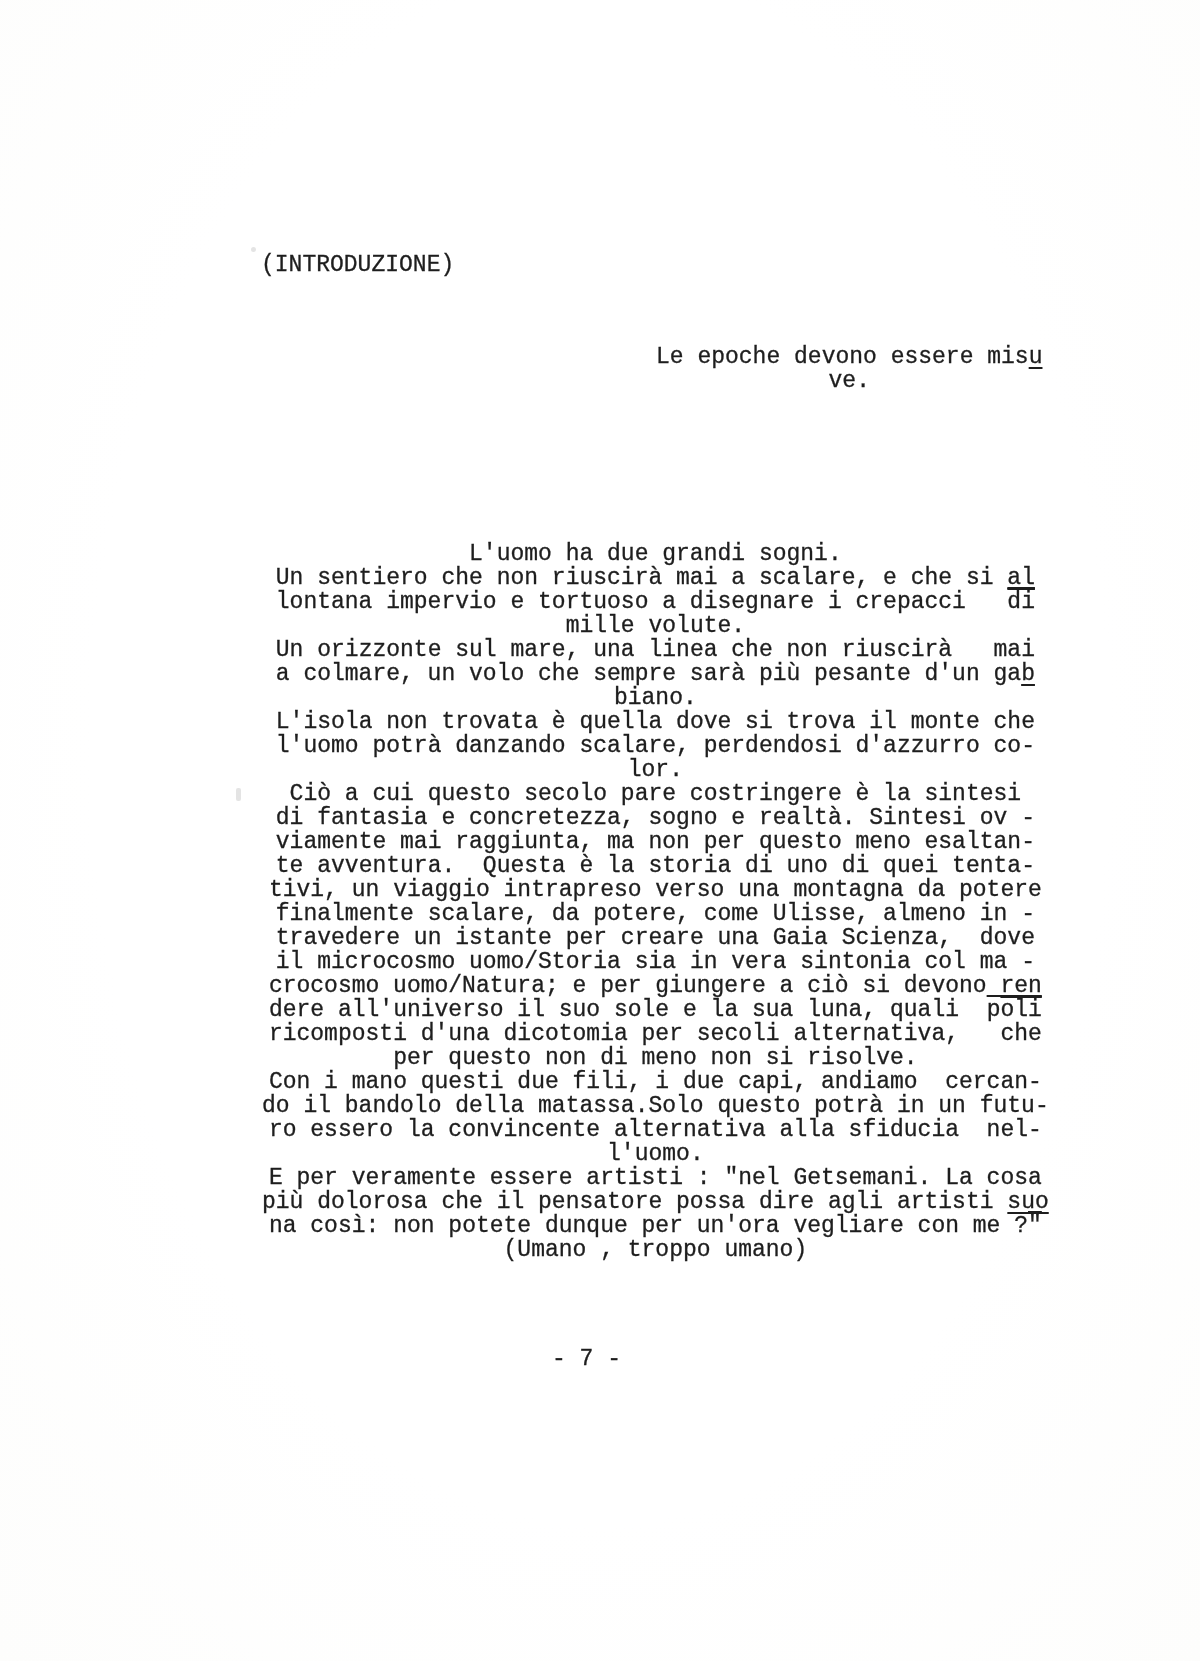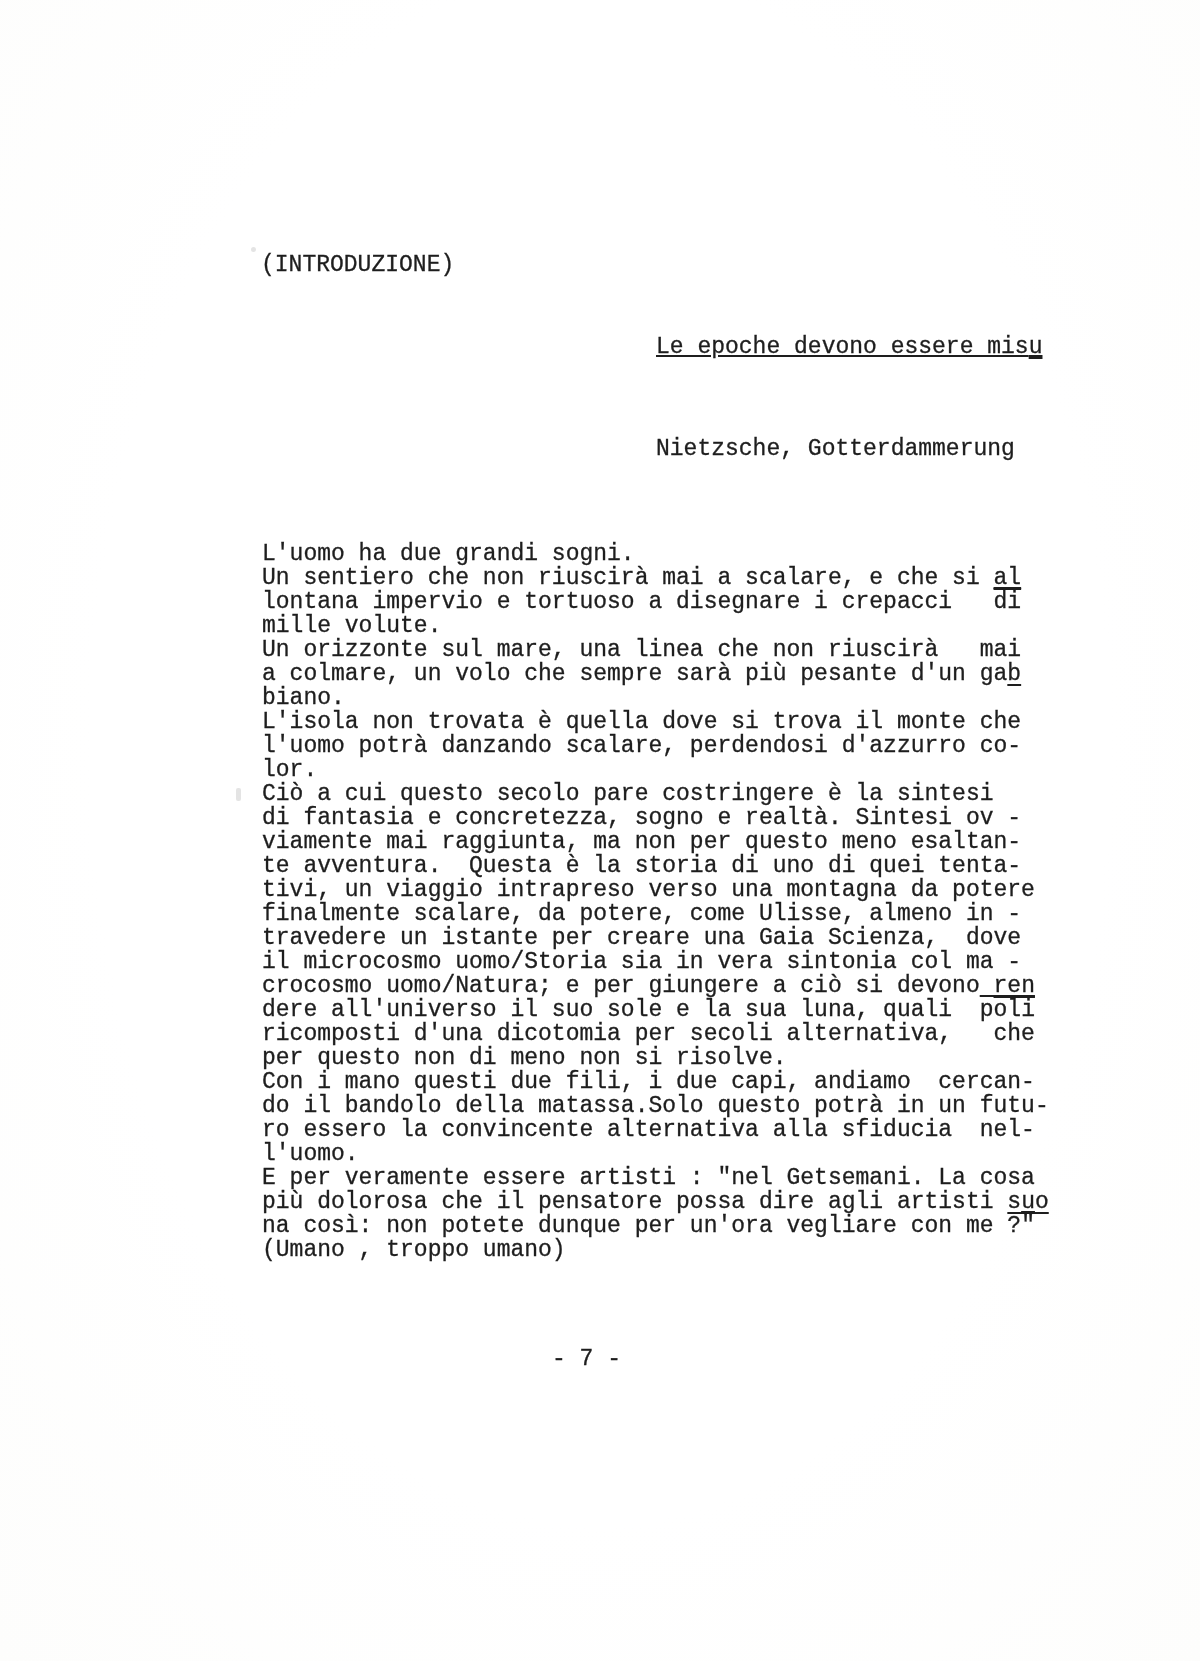--- a/index.html
+++ b/index.html
@@ -12,41 +12,42 @@
     height: 1661px;
     position: relative;
     overflow: hidden;
     font-family: "Liberation Mono", "DejaVu Sans Mono", monospace;
     color: #1e1e1e;
   }
   .page {
     position: absolute;
     inset: 0;
     background: radial-gradient(ellipse at 50% 45%, #ffffff 60%, #fdfdfc 100%);
+    text-align: center;
   }
   .txt {
     position: absolute;
     font-size: 23px;
     line-height: 24px;
     white-space: pre;
     letter-spacing: 0;
     -webkit-text-stroke: 0.3px #1e1e1e;
   }
   .line { white-space: pre; }
   .seg-u {
     text-decoration: underline;
     text-decoration-thickness: 2px;
     text-underline-offset: 4px;
   }
   .seg-o {
     text-decoration: overline;
     text-decoration-thickness: 2px;
   }
   .heading   { left: 261px; top: 253px; }
-  .epigraph  { left: 656px; top: 335px; text-decoration: underline; }
+  .epigraph  { left: 656px; top: 345px; }
   .attribution { left: 656px; top: 437px; }
   .body-text { left: 262px; top: 530px; margin-top: 12px; }
   .page-number { left: 552px; top: 1347px; }
   .smudge {
     position: absolute;
     background: #c4c4c4;
     opacity: 0.45;
     border-radius: 2px;
   }
   .smudge-margin { left: 236px; top: 788px; width: 5px; height: 13px; }
@@ -55,21 +56,20 @@
 </head>
 <body>
 
 <div class="page">
 
   <div class="smudge smudge-dot"></div>
   <div class="smudge smudge-margin"></div>
 
   <div class="txt heading">(INTRODUZIONE)</div>
 
-  <div class="txt epigraph"><div class="line"><span>Le epoche devono essere mis</span><span class="seg-u">u</span></div></div>
+  <div class="txt epigraph"><div class="line"><span>Le epoche devono essere mis</span><span class="seg-u">u</span></div><div class="line"><span>ve.</span></div></div>
 
-  <div class="txt attribution">Nietzsche, Gotterdammerung</div>
 
   <div class="txt body-text"><div class="line"><span>L'uomo ha due grandi sogni.</span></div><div class="line"><span>Un sentiero che non riuscirà mai a scalare, e che si </span><span class="seg-u">al</span></div><div class="line"><span>lontana impervio e tortuoso a disegnare i crepacci   </span><span class="seg-o">di</span></div><div class="line"><span>mille volute.</span></div><div class="line"><span>Un orizzonte sul mare, una linea che non riuscirà   mai</span></div><div class="line"><span>a colmare, un volo che sempre sarà più pesante d'un ga</span><span class="seg-u">b</span></div><div class="line"><span>biano.</span></div><div class="line"><span>L'isola non trovata è quella dove si trova il monte che</span></div><div class="line"><span>l'uomo potrà danzando scalare, perdendosi d'azzurro co-</span></div><div class="line"><span>lor.</span></div><div class="line"><span>Ciò a cui questo secolo pare costringere è la sintesi</span></div><div class="line"><span>di fantasia e concretezza, sogno e realtà. Sintesi ov -</span></div><div class="line"><span>viamente mai raggiunta, ma non per questo meno esaltan-</span></div><div class="line"><span>te avventura.  Questa è la storia di uno di quei tenta-</span></div><div class="line"><span>tivi, un viaggio intrapreso verso una montagna da potere</span></div><div class="line"><span>finalmente scalare, da potere, come Ulisse, almeno in -</span></div><div class="line"><span>travedere un istante per creare una Gaia Scienza,  dove</span></div><div class="line"><span>il microcosmo uomo/Storia sia in vera sintonia col ma -</span></div><div class="line"><span>crocosmo uomo/Natura; e per giungere a ciò si devono </span><span class="seg-u">ren</span></div><div class="line"><span>dere all'universo il suo sole e la sua luna, quali  </span><span class="seg-o">poli</span></div><div class="line"><span>ricomposti d'una dicotomia per secoli alternativa,   che</span></div><div class="line"><span>per questo non di meno non si risolve.</span></div><div class="line"><span>Con i mano questi due fili, i due capi, andiamo  cercan-</span></div><div class="line"><span>do il bandolo della matassa.Solo questo potrà in un futu-</span></div><div class="line"><span>ro essero la convincente alternativa alla sfiducia  nel-</span></div><div class="line"><span>l'uomo.</span></div><div class="line"><span>E per veramente essere artisti : "nel Getsemani. La cosa</span></div><div class="line"><span>più dolorosa che il pensatore possa dire agli artisti </span><span class="seg-u">suo</span></div><div class="line"><span>na così: non potete dunque per un'ora vegliare con me ?</span><span class="seg-o">"</span></div><div class="line"><span>(Umano , troppo umano)</span></div></div>
 
   <div class="txt page-number">- 7 -</div>
 
 </div>
 
 </body></html>

